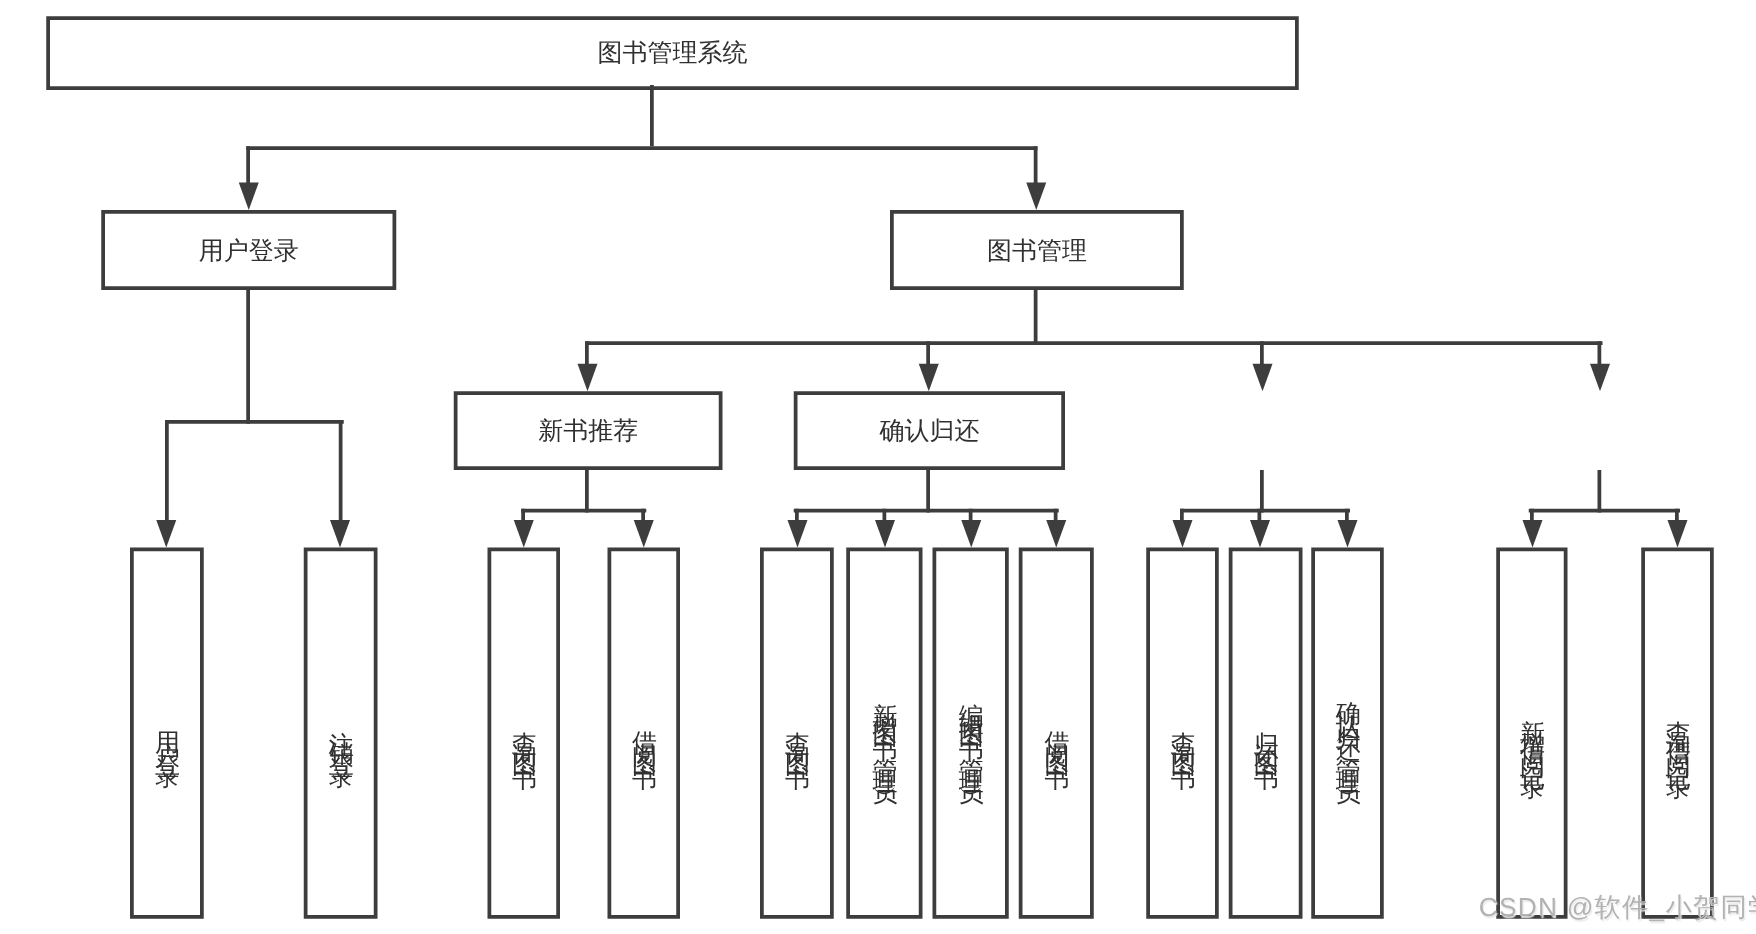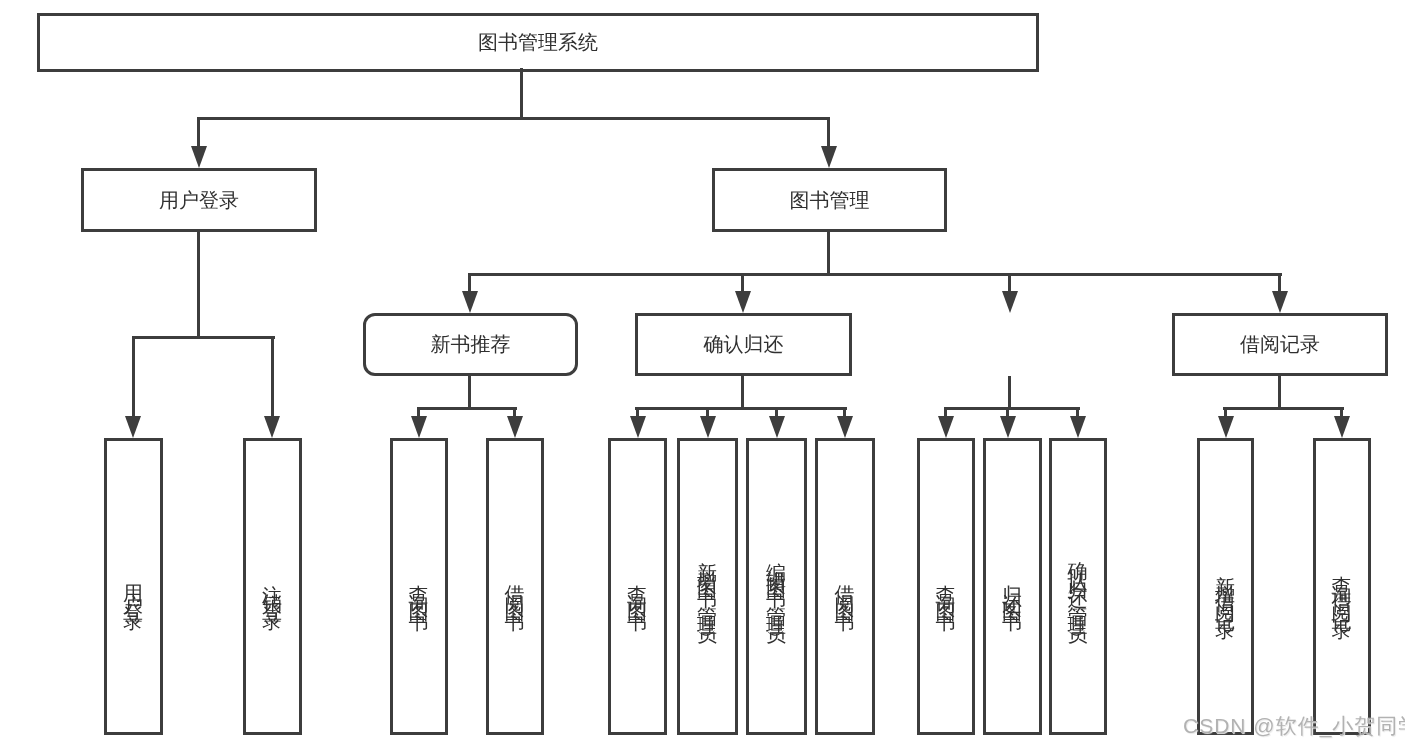--- a/index.html
+++ b/index.html
@@ -46,21 +46,21 @@
   .vl{position:absolute;width:3px;background:var(--line);}
   .hl{position:absolute;height:3px;background:var(--line);}
   .ah{position:absolute;width:0;height:0;
       border-left:8px solid transparent;
       border-right:8px solid transparent;
       border-top:22px solid var(--line);}
   
   #b-root{left:21px;top:13px;width:1002px;height:59px;margin-left:16px;}
   #b-login{left:81px;top:168px;width:236px;height:64px;}
   #b-mgmt{left:712px;top:168px;width:235px;height:64px;}
-  #b-l3a{left:363px;top:313px;width:215px;height:63px;border-radius:12px;}
+  #b-l3a{left:363px;top:313px;width:215px;height:63px;}
   #b-l3b{left:635px;top:313px;width:217px;height:63px;}
   #b-l3c{left:903px;top:313px;width:215px;height:63px;}
   #b-l3d{left:1172px;top:313px;width:216px;height:63px;}
   
   #lf1{left:104px;width:59px;}  #lf2{left:243px;width:59px;}
   #lf3{left:390px;width:58px;}  #lf4{left:486px;width:58px;}
   #lf5{left:608px;width:59px;}  #lf6{left:677px;width:61px;}
   #lf7{left:746px;width:61px;}  #lf8{left:815px;width:60px;}
   #lf9{left:917px;width:58px;}  #lf10{left:983px;width:59px;}
   #lf11{left:1049px;width:58px;} #lf12{left:1197px;width:57px;}
@@ -139,23 +139,20 @@
   <div class="box" id="b-mgmt">
     <span>图书管理</span>
   </div>
 
   <div class="box" id="b-l3a">
     <span>新书推荐</span>
   </div>
   <div class="box" id="b-l3b">
     <span>确认归还</span>
   </div>
-  <div class="box" id="b-l3d">
-    <span>借阅记录</span>
-  </div>
 
   <div class="vbox" id="lf1">
     <span class="vtxt">用户登录</span>
   </div>
   <div class="vbox" id="lf2">
     <span class="vtxt">注销登录</span>
   </div>
   <div class="vbox" id="lf3">
     <span class="vtxt">查询图书</span>
   </div>

